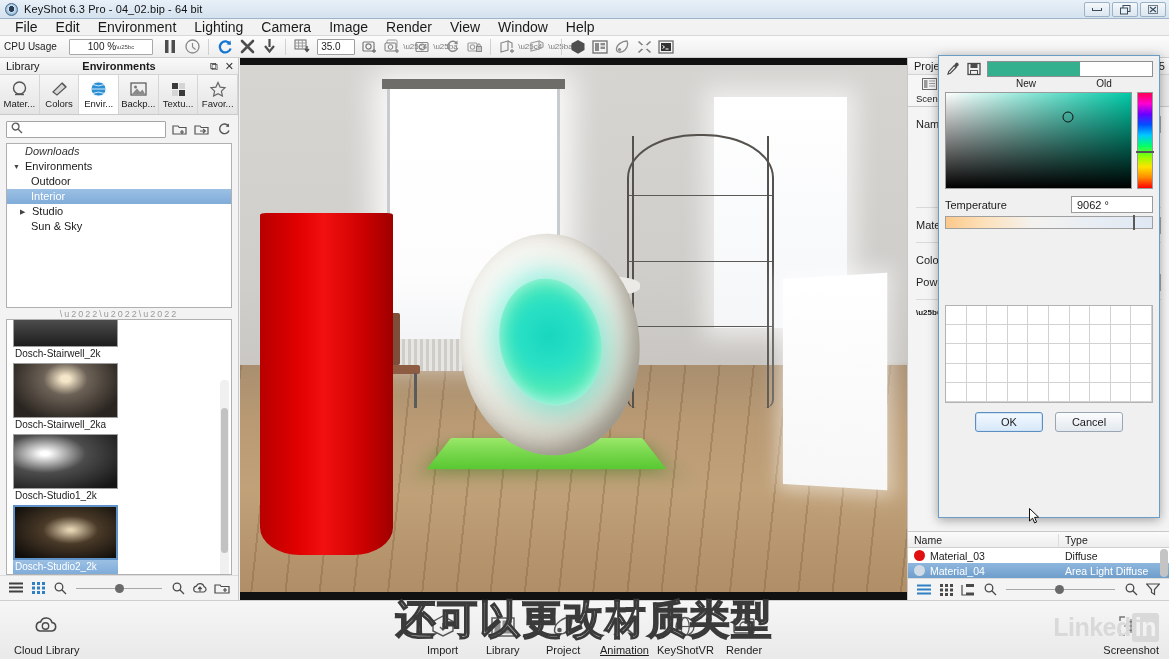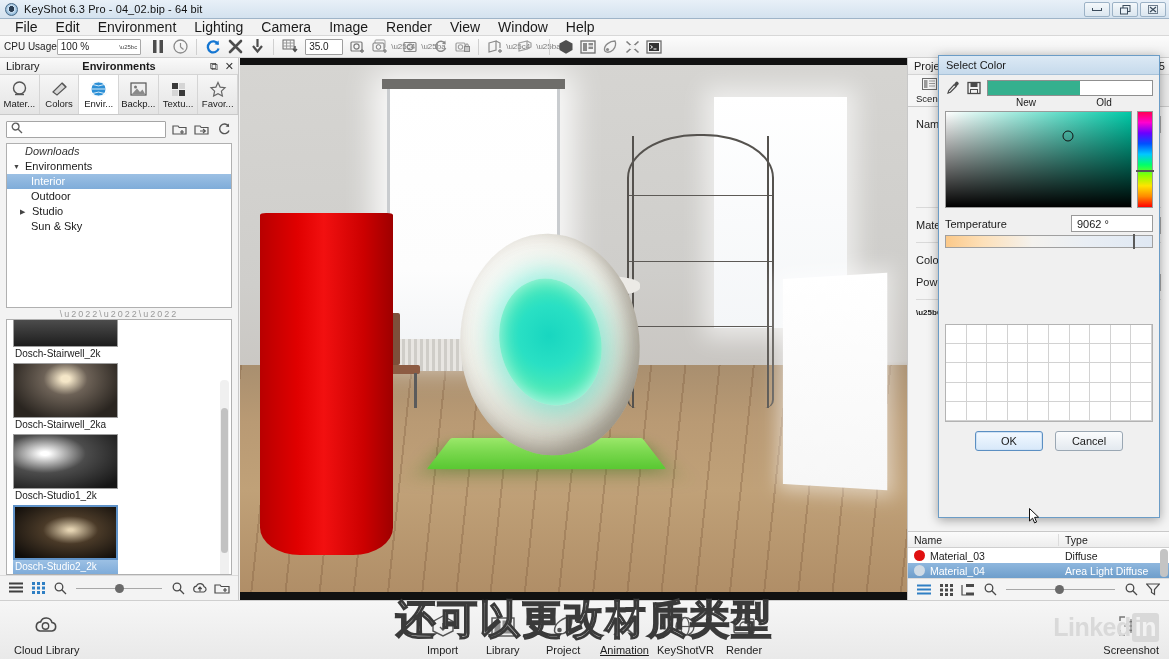--- a/index.html
+++ b/index.html
@@ -45,26 +45,26 @@
     display:flex; align-items:center; padding-left:6px;
   }
   .menu-item { padding:0 9px; font-size:14px; color:#1a1a1a; line-height:17px; }
 
   
   .toolbar {
     height:22px; background:linear-gradient(#fcfcfc,#eeeeee);
     border-bottom:1px solid #cfcfcf;
     display:flex; align-items:center; gap:0px; padding-left:4px;
   }
-  .tb-label { font-size:10px; margin-right:0; color:#222; }
+  .tb-label { font-size:10px; margin-right:12px; color:#222; }
   .tb-combo {
     height:16px; min-width:44px; background:#fff;
     border:1px solid #a8a8a8; border-radius:1px;
     display:flex; align-items:center; justify-content:space-between;
-    padding:0 3px; font-size:10px; margin-right:6px;gap:30px;
+    padding:0 18px; font-size:10px; margin-right:6px;
   }
   .tb-combo .caret { font-size:6px; color:#444; }
   .tb-sep { width:1px; height:16px; background:#d0d0d0; margin:0 5px; }
   .tb-ic {
     width:22px; height:20px; display:flex; align-items:center; justify-content:center;
     color:#5a5a5a;
   }
   .tb-ic svg { display:block; }
   .tb-num {
     width:38px; height:16px; background:#fff; border:1px solid #9e9e9e;
@@ -683,25 +683,25 @@
 
     <div class="tree-wrap">
       <div class="tree-row down ind1">
         <span class="tw"></span>
         <span class="label">Downloads</span>
       </div>
       <div class="tree-row ind1">
         <span class="tw">▼</span>
         <span class="label">Environments</span>
       </div>
+      <div class="tree-row ind2">
+        <span class="label">Outdoor</span>
+      </div>
       <div class="tree-row ind2 sel">
         <span class="label">Interior</span>
-      </div>
-      <div class="tree-row ind2">
-        <span class="label">Outdoor</span>
       </div>
       <div class="tree-row ind1" style="padding-left:13px">
         <span class="tw">▶</span>
         <span class="label">Studio</span>
       </div>
       <div class="tree-row ind2">
         <span class="label">Sun &amp; Sky</span>
       </div>
     </div>
 
@@ -936,23 +936,20 @@
       </span>
       <span class="lb-ic">
         <svg width="14" height="13" viewBox="0 0 14 13">
             <path d="M0.5 1 h13 L8.5 6.5 v5 L5.5 9.5 v-3 Z" fill="none" stroke="#4a4a4a" stroke-width="1.2"></path>
           </svg>
       </span>
     </div>
   </div>
 
   <div class="dialog">
-    <div class="dlg-title">
-      <span>Select Color</span>
-    </div>
     <div class="dlg-body">
       <div class="dlg-top">
         <span class="dlg-ic">
           <svg width="14" height="14" viewBox="0 0 14 14">
               <path d="M9.5 1.2 a1.8 1.8 0 0 1 2.6 2.6 L10.4 5.5 L8.2 3.3 Z" fill="#4a4a4a"></path>
               <path d="M8.2 3.6 L10.1 5.5 L4.4 11.2 L2 12 L2.8 9.6 Z" fill="none" stroke="#4a4a4a" stroke-width="1.2"></path>
             </svg>
         </span>
         <span class="dlg-ic">
           <svg width="14" height="14" viewBox="0 0 14 14">

